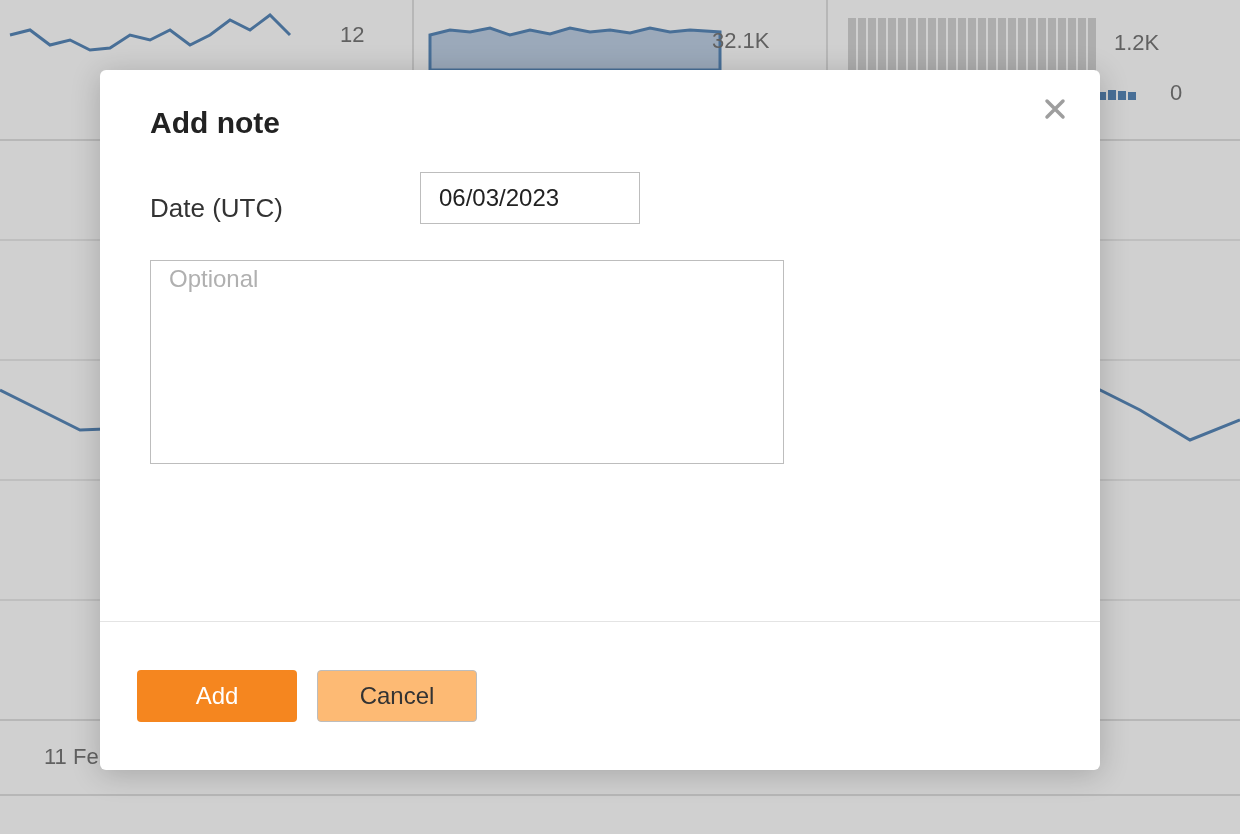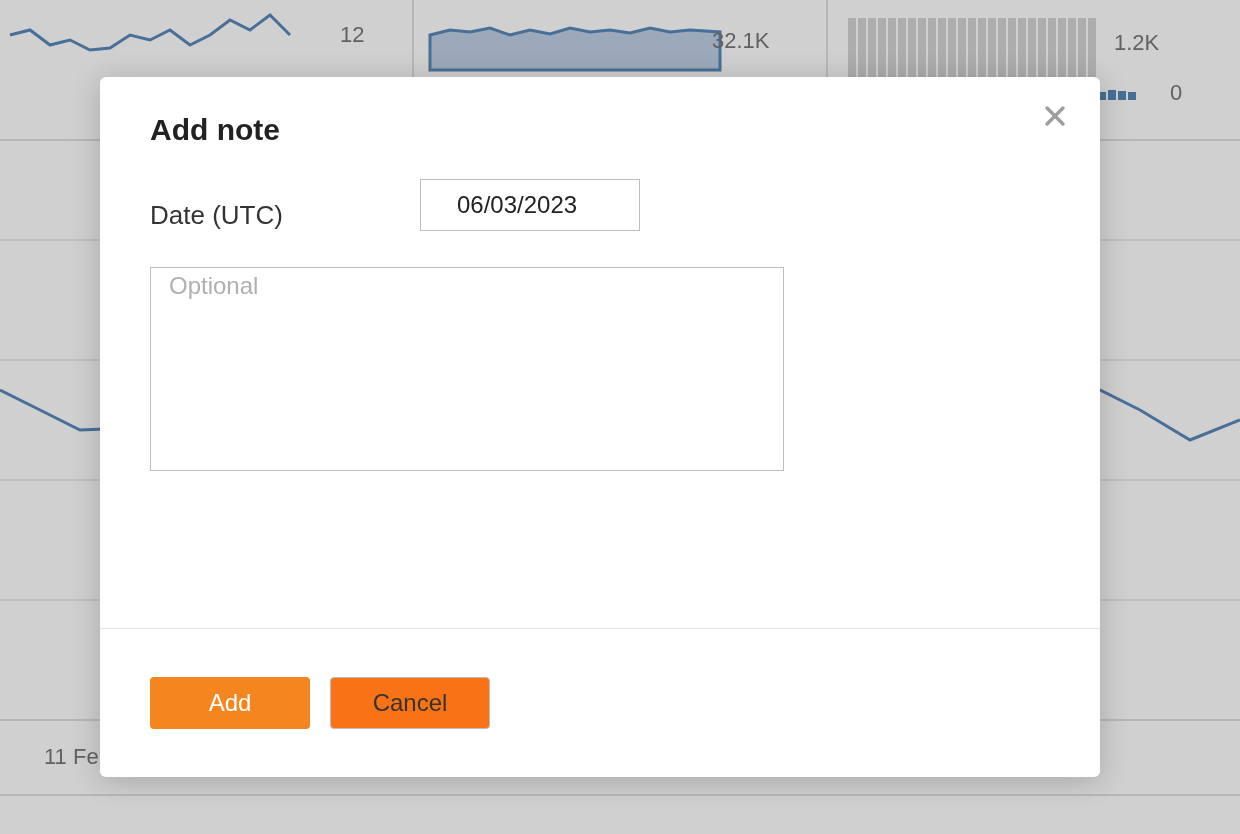--- a/index.html
+++ b/index.html
@@ -45,21 +45,21 @@
     
     .overlay {
       position: absolute;
       inset: 0;
       background: rgba(120,120,120,0.35);
     }
     
     .modal {
       position: absolute;
       left: 100px;
-      top: 77px;
+      top: 70px;
       width: 1000px;
       height: 700px;
       background: #ffffff;
       border-radius: 6px;
       box-shadow: 0 4px 30px rgba(0,0,0,0.2);
       display: flex;
       flex-direction: column;
     }
     .modal-header {
       padding: 36px 50px 20px 50px;
@@ -99,21 +99,21 @@
       width: 270px;
       font-size: 26px;
       color: #333;
       padding-top: 8px;
     }
     .date-input {
       width: 220px;
       height: 52px;
       border: 1px solid #bdbdbd;
       font-size: 24px;
-      padding: 0 36px;
+      padding: 0 18px;
       font-family: inherit;
       color: #222;
     }
     .title-input {
       width: 634px;
       height: 52px;
       border: 1px solid #bdbdbd;
       font-size: 24px;
       padding: 0 18px;
       font-family: inherit;
@@ -127,21 +127,21 @@
       padding: 4px 18px;
       font-family: inherit;
       color: #222;
       resize: none;
     }
     .desc-input::placeholder {
       color: #b0b0b0;
     }
     .modal-footer {
       border-top: 1px solid #e4e4e4;
-      padding: 48px 50px;
+      padding: 48px 37px;
       display: flex;
       gap: 20px;
     }
     .btn {
       height: 52px;
       padding: 0 32px;
       font-size: 24px;
       border-radius: 4px;
       cursor: pointer;
       font-family: inherit;
@@ -149,21 +149,21 @@
       align-items: center;
       justify-content: center;
     }
     .btn-primary {
       background: #f5861f;
       color: #ffffff;
       border: none;
       min-width: 160px;
     }
     .btn-secondary {
-      background: #f97316;
+      background: #fdba74;
       color: #333;
       border: 1px solid #bdbdbd;
       min-width: 160px;
     }
   </style>
 </head>
 <body>
 
 <div class="bg-dashboard">
 

